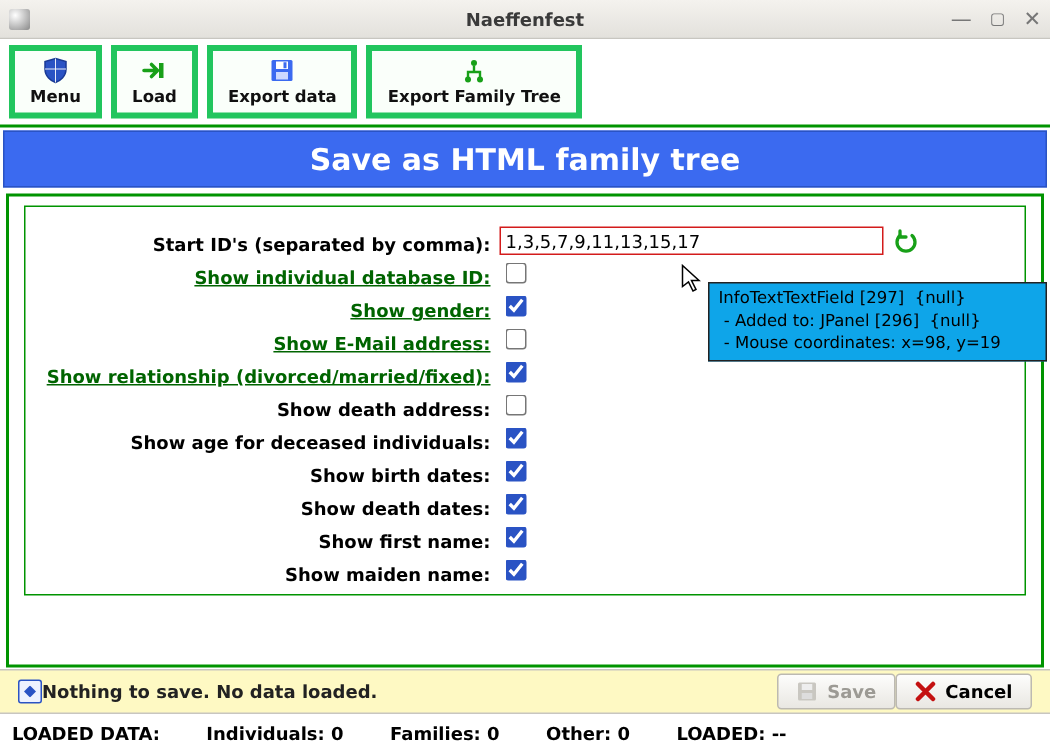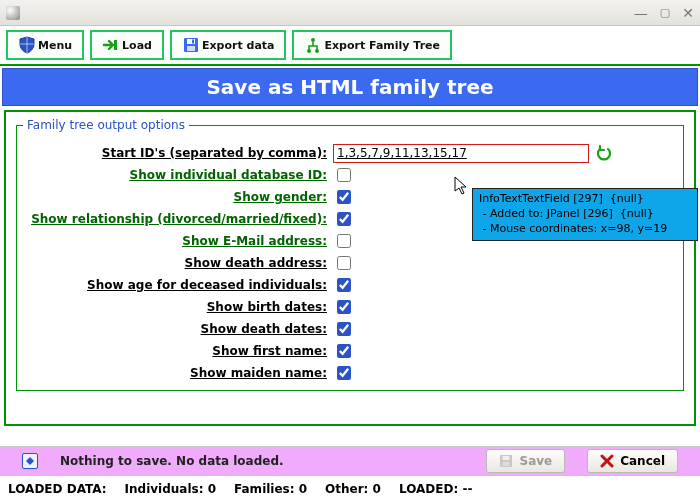--- a/index.html
+++ b/index.html
@@ -46,25 +46,25 @@
   .winbtns span { cursor: pointer; }
 
   .toolbar {
     display: flex;
     gap: 6px;
     padding: 4px 6px;
     background: #fff;
     border-bottom: 2px solid #009400;
   }
   .tbtn {
-    border: 2px solid #22c55e;
+    border: 4px solid #22c55e;
     background: #fafffa;
     padding: 4px 10px 4px 10px;
     display: flex;
-    flex-direction: row;
+    flex-direction: column;
     align-items: center;
     gap: 2px;
     min-width: 44px;
     cursor: pointer;
   }
   .tbtn .ticon {
     width: 18px; height: 18px;
     display: flex; align-items: center; justify-content: center;
   }
   .tbtn .tlabel {
@@ -98,23 +98,22 @@
     padding: 10px 6px 6px 6px;
   }
   fieldset.options > legend {
     color: #2a53c4;
     padding: 0 4px;
     font-size: 12px;
   }
 
   .row {
     display: flex;
-    align-items: center;
+    align-items: flex-end;
     height: 22px;
-    text-decoration: underline;
   }
   .row .lbl {
     width: 310px;
     text-align: right;
     padding-right: 6px;
     font-weight: bold;
   }
   .row .lbl.link {
     color: #006400;
     text-decoration: underline;
@@ -165,25 +164,25 @@
     color: #000;
   }
 
   .statusbar {
     position: absolute;
     left: 0; right: 0;
     bottom: 24px;
     height: 30px;
     border-top: 1px solid #c8c6c0;
     border-bottom: 1px solid #c8c6c0;
-    background: #f0abfc;
-    display: flex;
-    align-items: center;
-    padding: 0 22px;
-    gap: 22px;
+    background: #fef9c3;
+    display: flex;
+    align-items: center;
+    padding: 0 12px;
+    gap: 0;
   }
   .statusbar .sicon {
     width: 16px; height: 16px;
     border: 1px solid #2a53c4;
     background: #eef2ff;
     border-radius: 2px;
     position: relative;
   }
   .statusbar .sicon::after {
     content: "";
@@ -216,33 +215,34 @@
   }
   .btn .bicon { width: 14px; height: 14px; display:inline-flex; align-items:center; justify-content:center; }
 
   .footer {
     position: absolute;
     left: 0; right: 0; bottom: 0;
     height: 22px;
     display: flex;
     align-items: center;
     padding: 0 8px;
-    gap: 18px;
+    gap: 31px;
     font-weight: bold;
     font-size: 12px;
     color: #000;
     background: #fff;
   }
   .footer .seg { white-space: nowrap; }
 </style>
 </head>
 <body>
 
 <div class="titlebar">
   <div class="app-icon"></div>
+  <div class="title">Naeffenfest</div>
   <div class="winbtns">
     <span>—</span>
     <span style="font-size:11px;">▢</span>
     <span>✕</span>
   </div>
 </div>
 
 <div class="toolbar">
   <div class="tbtn">
     <div class="ticon">
@@ -284,21 +284,20 @@
         </svg>
     </div>
     <div class="tlabel">Export Family Tree</div>
   </div>
 </div>
 
 <div class="headerbar">Save as HTML family tree</div>
 
 <div class="form-wrap">
   <fieldset class="options">
-    <legend>Family tree output options</legend>
 
     <div class="row">
       <div class="lbl">Start ID's (separated by comma):</div>
       <div class="ctl">
         <input type="text" class="startids" value="1,3,5,7,9,11,13,15,17" style="">
         <span class="undo">
           <svg width="18" height="18" viewBox="0 0 18 18">
               <path d="M13 5 A6 6 0 1 1 5 5" stroke="#18a018" stroke-width="2.2" fill="none" stroke-linecap="round"></path>
               <path d="M5 2 L5 6 L9 6" stroke="#18a018" stroke-width="2.2" fill="none" stroke-linecap="round" stroke-linejoin="round"></path>
             </svg>
@@ -313,29 +312,29 @@
             <input type="checkbox" style="">
           </div>
         </div>
         <div class="row">
           <div class="lbl link">Show gender:</div>
           <div class="ctl">
             <input type="checkbox" checked="" style="">
           </div>
         </div>
         <div class="row">
+          <div class="lbl link">Show E-Mail address:</div>
+          <div class="ctl">
+            <input type="checkbox" style="">
+          </div>
+        </div>
+        <div class="row">
           <div class="lbl link">Show relationship (divorced/married/fixed):</div>
           <div class="ctl">
             <input type="checkbox" checked="" style="">
-          </div>
-        </div>
-        <div class="row">
-          <div class="lbl link">Show E-Mail address:</div>
-          <div class="ctl">
-            <input type="checkbox" style="">
           </div>
         </div>
         <div class="row">
           <div class="lbl">Show death address:</div>
           <div class="ctl">
             <input type="checkbox" style="">
           </div>
         </div>
         <div class="row">
           <div class="lbl">Show age for deceased individuals:</div>

